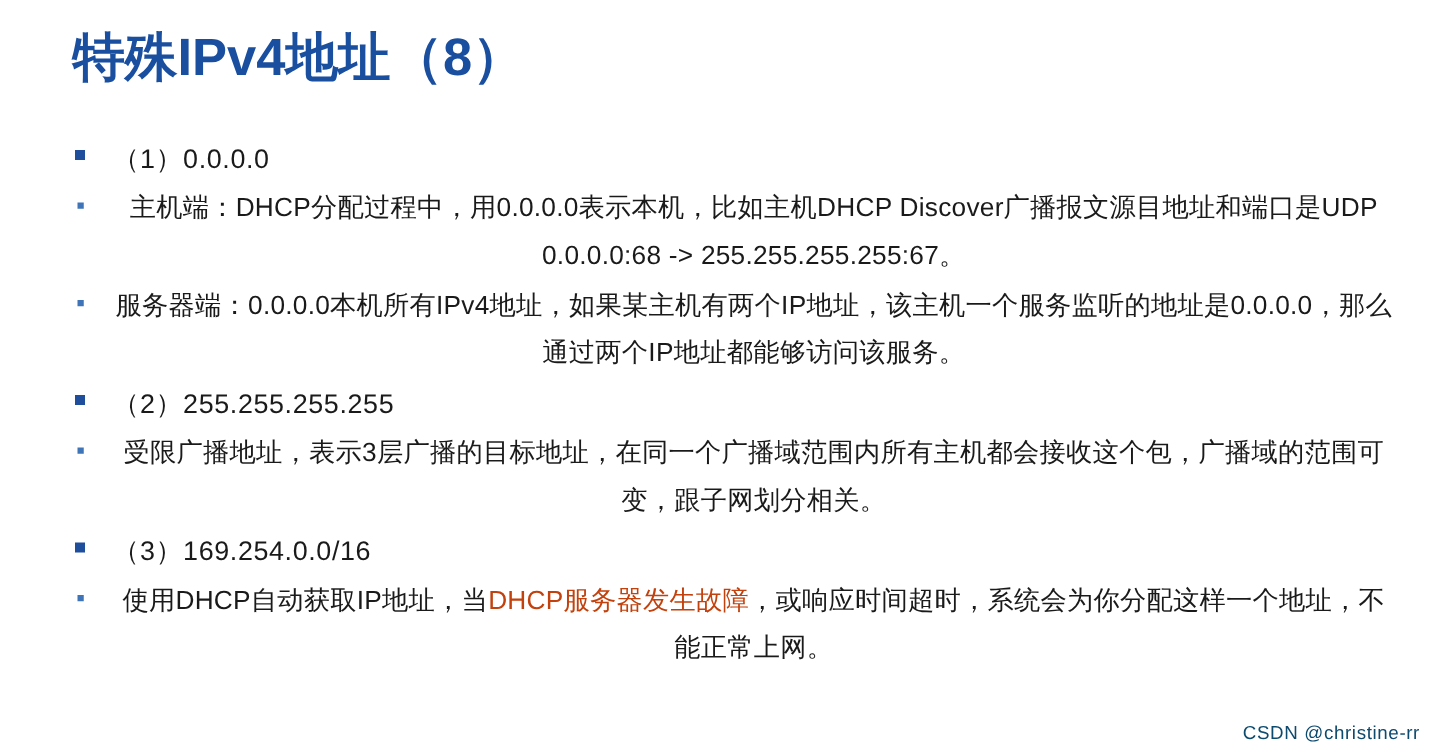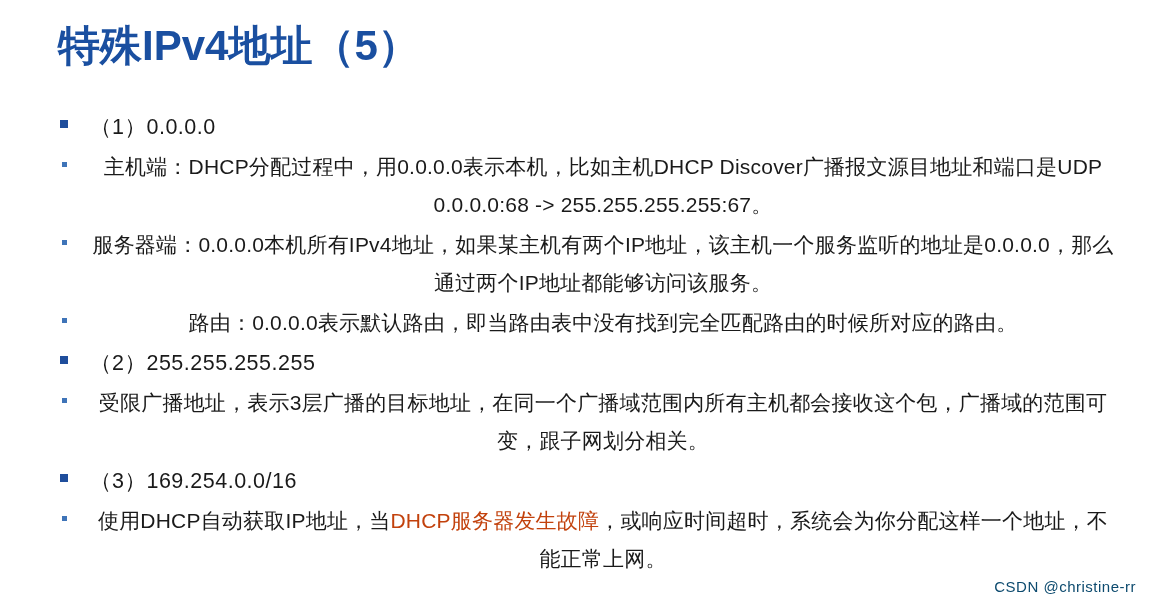--- a/index.html
+++ b/index.html
@@ -90,21 +90,21 @@
     font-size: 15px;
     color: #0c4a6e;
     letter-spacing: 0.5px;
   }
 </style>
 </head>
 <body>
 
 <div class="slide">
 
-  <div class="slide-title">特殊IPv4地址（5）</div>
+  <div class="slide-title">特殊IPv4地址（8）</div>
 
   <div class="body-list">
 
     <div class="line level1">
       <div class="bullet-col">
           <span class="bullet-square"></span>
         </div>
       <div class="text-col">（1）0.0.0.0</div>
     </div>
 
@@ -115,26 +115,20 @@
       <div class="text-col">主机端：DHCP分配过程中，用0.0.0.0表示本机，比如主机DHCP Discover广播报文源目地址和端口是UDP 0.0.0.0:68 -&gt; 255.255.255.255:67。</div>
     </div>
 
     <div class="line level2">
       <div class="bullet-col">
           <span class="bullet-dot"></span>
         </div>
       <div class="text-col">服务器端：0.0.0.0本机所有IPv4地址，如果某主机有两个IP地址，该主机一个服务监听的地址是0.0.0.0，那么通过两个IP地址都能够访问该服务。</div>
     </div>
 
-    <div class="line level2">
-      <div class="bullet-col">
-          <span class="bullet-dot"></span>
-        </div>
-      <div class="text-col">路由：0.0.0.0表示默认路由，即当路由表中没有找到完全匹配路由的时候所对应的路由。</div>
-    </div>
 
     <div class="line level1">
       <div class="bullet-col">
           <span class="bullet-square"></span>
         </div>
       <div class="text-col">（2）255.255.255.255</div>
     </div>
 
     <div class="line level2">
       <div class="bullet-col">

